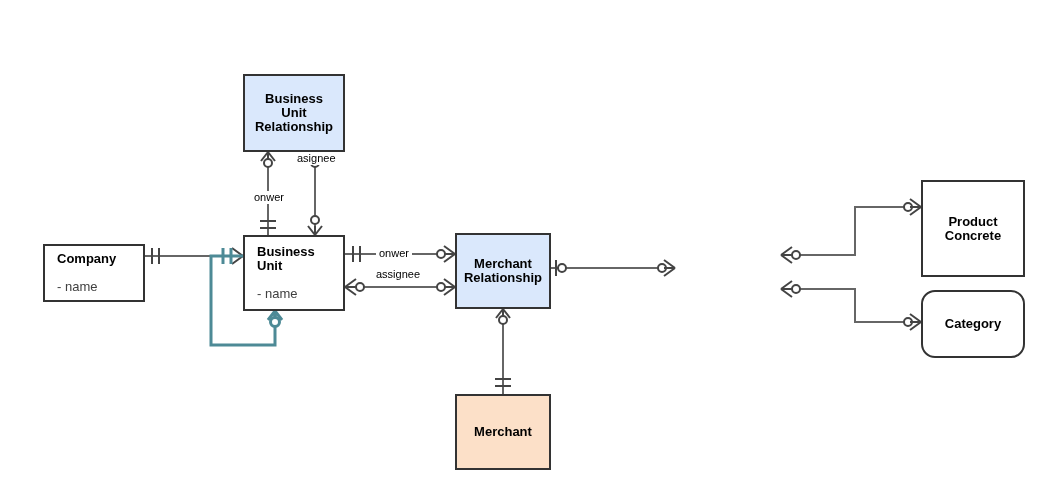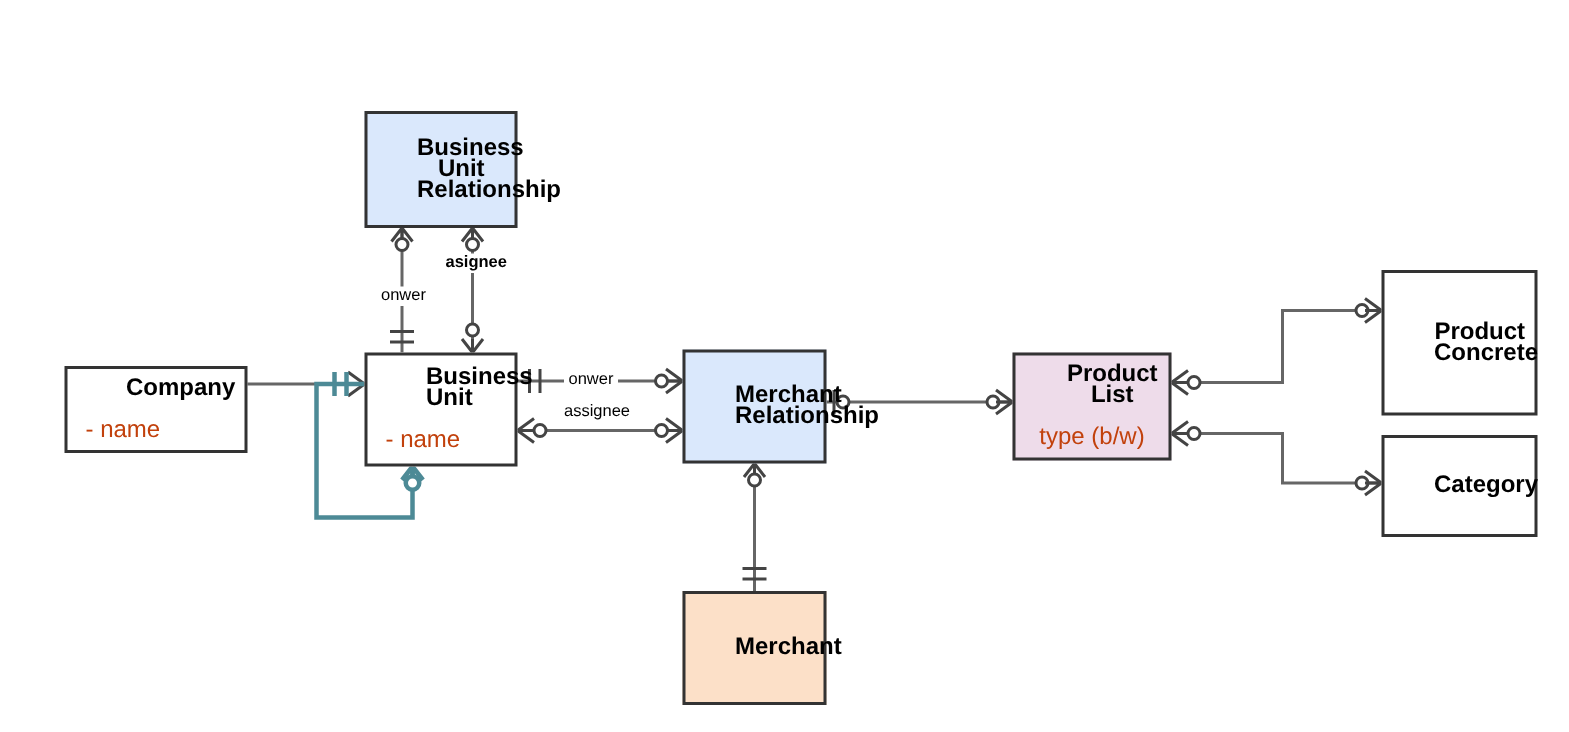--- a/index.html
+++ b/index.html
@@ -29,29 +29,28 @@
     position: absolute;
     box-sizing: border-box;
     border: 2px solid #333333;
     display: flex;
     flex-direction: column;
     justify-content: center;
     z-index: 3;
   }
   .entity .title {
     font-weight: bold;
-    font-size: 16px;
+    font-size: 13px;
     color: #000000;
     line-height: 14px;
     white-space: pre-line;
-    margin-left: 27px;
   }
   .entity .attr {
-    font-size: 16px;
-    color: #c2410c;
+    font-size: 13px;
+    color: #404040;
     line-height: 14px;
   }
   .center .title, .center .attr {
     text-align: center;
     padding: 0 6px;
   }
   .left .title, .left .attr {
     text-align: left;
     padding: 0 12px;
   }
@@ -139,21 +138,21 @@
 
       <path d="M 781 289 L 855 289 L 855 322 L 921 322"></path>
       <path d="M 781 289 L 792 281 M 781 289 L 792 297 M 781 289 L 792 289" stroke="#444"></path>
       <circle cx="796" cy="289" r="4" fill="#ffffff" stroke="#444"></circle>
       <circle cx="908" cy="322" r="4" fill="#ffffff" stroke="#444"></circle>
       <path d="M 921 322 L 910 314 M 921 322 L 910 330 M 921 322 L 910 322" stroke="#444"></path>
 
     </g>
   </svg>
 
-  <div class="entity left" style="left:43px; top:244px; width:122px; height:58px; background:#ffffff;">
+  <div class="entity left" style="left:43px; top:244px; width:102px; height:58px; background:#ffffff;">
     <div class="title">Company</div>
     <div class="gap"></div>
     <div class="attr">- name</div>
   </div>
 
   <div class="entity center" style="left:243px; top:74px; width:102px; height:78px; background:#dae8fc;">
     <div class="title">Business Unit
 Relationship</div>
   </div>
 
@@ -165,33 +164,28 @@
 
   <div class="entity center" style="left:455px; top:233px; width:96px; height:76px; background:#dae8fc;">
     <div class="title">Merchant
 Relationship</div>
   </div>
 
   <div class="entity center" style="left:455px; top:394px; width:96px; height:76px; background:#fce0c8;">
     <div class="title">Merchant</div>
   </div>
 
-  <div class="entity center" style="left:675px; top:235px; width:106px; height:72px; background:#eedcea;">
-    <div class="title">Product List</div>
-    <div class="gap"></div>
-    <div class="attr">type (b/w)</div>
-  </div>
 
   <div class="entity center" style="left:921px; top:180px; width:104px; height:97px; background:#ffffff;">
     <div class="title">Product
 Concrete</div>
   </div>
 
-  <div class="entity center" style="left:921px; top:290px; width:104px; height:68px; background:#ffffff;">
+  <div class="entity center" style="left:921px; top:290px; width:104px; height:68px; background:#ffffff;border-radius:14px;">
     <div class="title">Category</div>
   </div>
 
   <div class="edge-label" style="left:251px; top:191px;">onwer</div>
-  <div class="edge-label" style="left:294px; top:169px;font-weight:bold;">asignee</div>
+  <div class="edge-label" style="left:294px; top:152px;">asignee</div>
   <div class="edge-label" style="left:376px; top:247px;">onwer</div>
   <div class="edge-label" style="left:373px; top:268px;">assignee</div>
 
 </div>
 
 </body></html>

